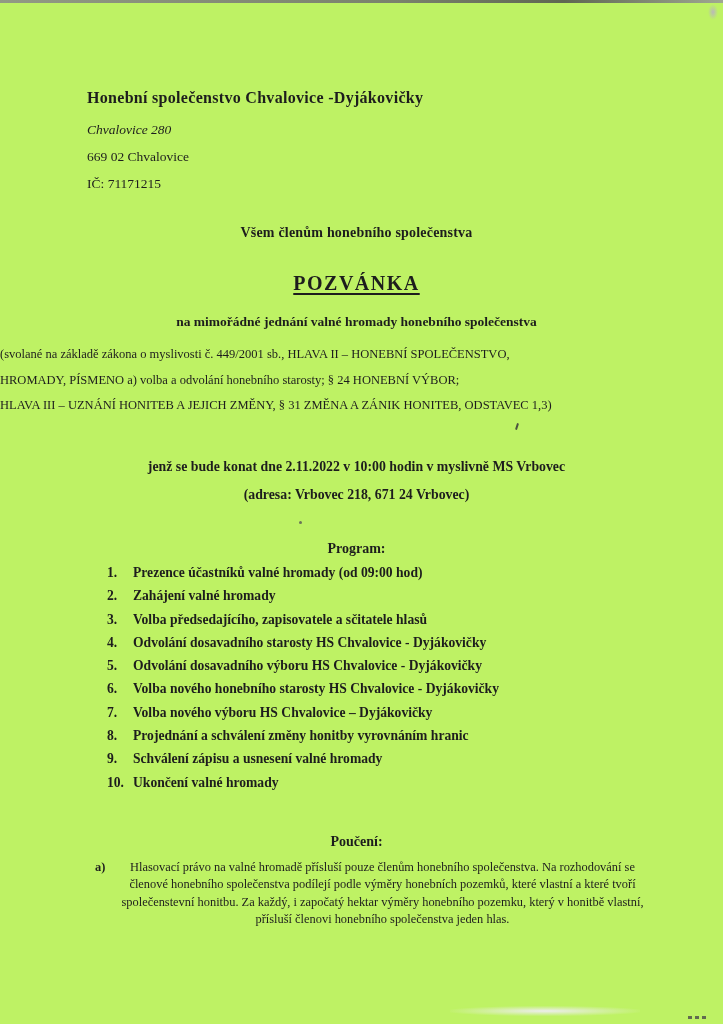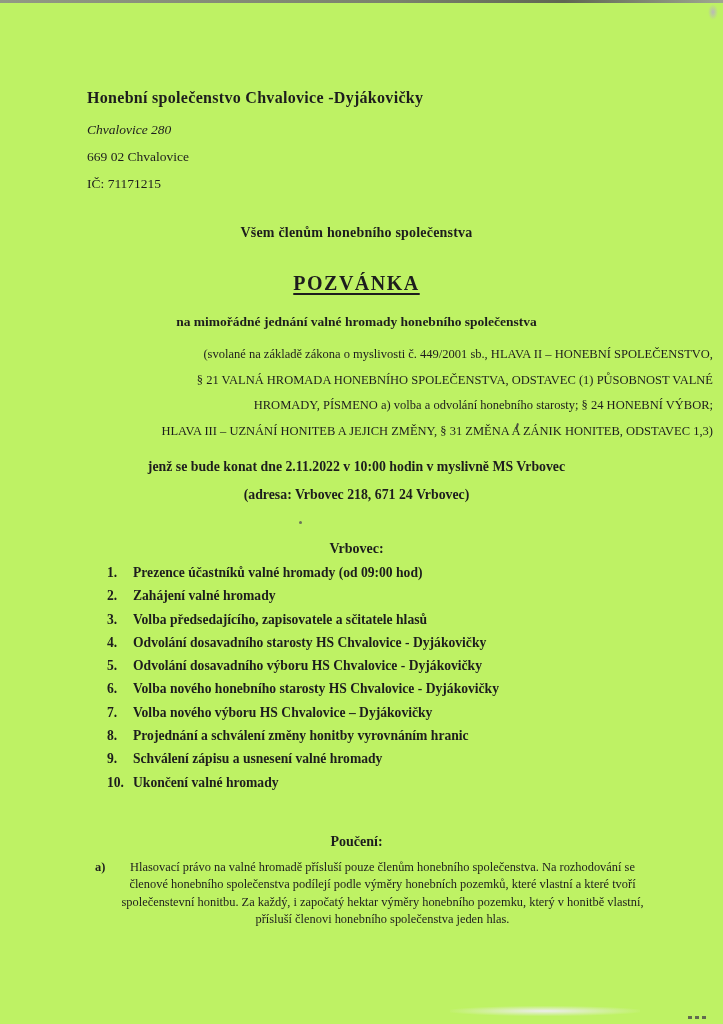--- a/index.html
+++ b/index.html
@@ -54,21 +54,21 @@
   .recipient{top:225px;font-size:14px;font-weight:bold;letter-spacing:.2px;}
 
   .doc-title{
     top:272px;font-size:20px;font-weight:bold;letter-spacing:1.5px;
   }
   .doc-title span{text-decoration:underline;text-underline-offset:3px;}
 
   .doc-subtitle{top:314px;font-size:13.5px;font-weight:bold;}
 
   .legal{top:342px;font-size:12.5px;line-height:25.5px;}
-  .legal div{white-space:nowrap;text-align:right;}
+  .legal div{white-space:nowrap;text-align:left;}
 
   .meeting1{top:459px;font-size:13.8px;font-weight:bold;}
   .meeting2{top:487px;font-size:13.8px;font-weight:bold;text-align:center;}
 
   .program-heading{top:541px;font-size:14px;font-weight:bold;}
 
   .program-list{
     position:absolute;top:565px;left:107px;width:540px;
     margin:0;padding:0;list-style:none;
     font-size:13.6px;font-weight:bold;
@@ -102,33 +102,32 @@
   <div class="abs centered recipient">Všem členům honebního společenstva</div>
 
   <div class="abs centered doc-subtitle">na mimořádné jednání valné hromady honebního společenstva</div>
 
   <div class="abs centered doc-title">
     <span>POZVÁNKA</span>
   </div>
 
   <div class="abs legal">
     <div>(svolané na základě zákona o myslivosti č. 449/2001 sb., HLAVA II – HONEBNÍ SPOLEČENSTVO,</div>
-    <div>§ 21 VALNÁ HROMADA HONEBNÍHO SPOLEČENSTVA, ODSTAVEC (1) PŮSOBNOST VALNÉ</div>
     <div>HROMADY, PÍSMENO  a) volba a odvolání honebního starosty; § 24 HONEBNÍ VÝBOR;</div>
     <div>HLAVA III – UZNÁNÍ HONITEB A JEJICH ZMĚNY, § 31 ZMĚNA A ZÁNIK HONITEB, ODSTAVEC 1,3)</div>
   </div>
 
   <div class="stray-apostrophe"></div>
 
   <div class="abs centered meeting1">jenž se bude konat dne 2.11.2022 v 10:00 hodin v myslivně MS Vrbovec</div>
   <div class="abs centered meeting2">(adresa: Vrbovec 218, 671 24 Vrbovec)</div>
 
   <div class="stray-dot"></div>
 
-  <div class="abs centered program-heading">Vrbovec:</div>
+  <div class="abs centered program-heading">Program:</div>
 
   <ol class="program-list">
     <li>
         <span class="num">1.</span>
         <span class="itext">Prezence účastníků valné hromady (od 09:00 hod)</span>
       </li>
     <li>
         <span class="num">2.</span>
         <span class="itext">Zahájení valné hromady</span>
       </li>

